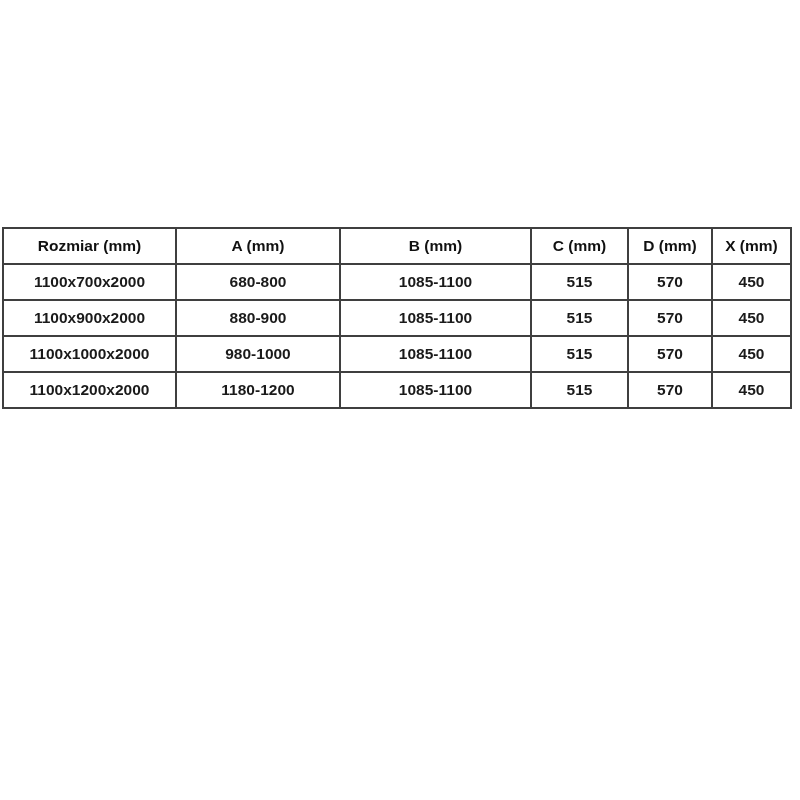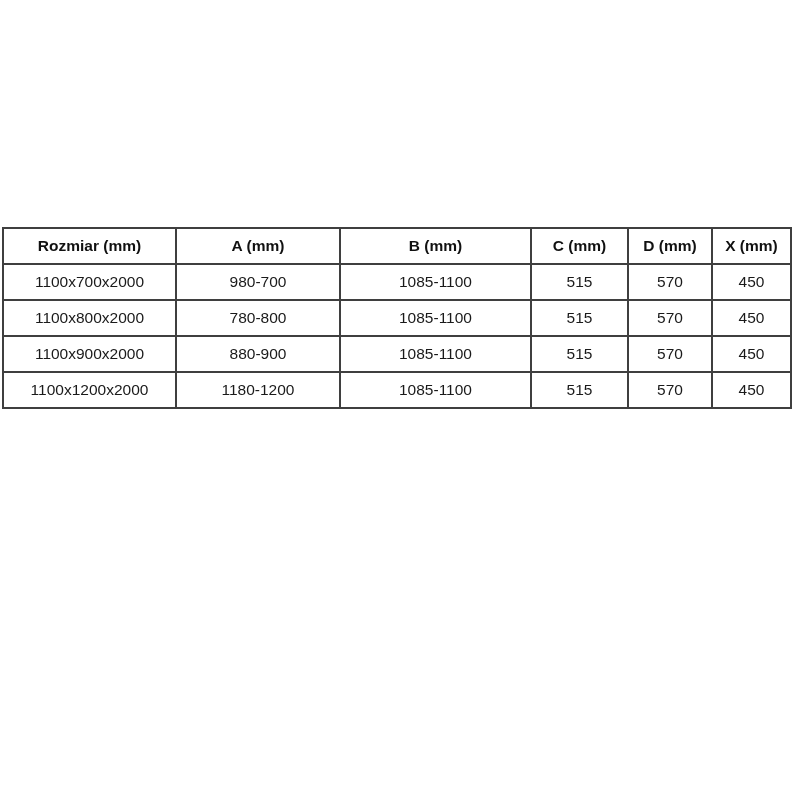--- a/index.html
+++ b/index.html
@@ -32,20 +32,21 @@
     border: 2px solid #3f3f3f;
     height: 36px;
     padding: 0 2px;
     text-align: center;
     vertical-align: middle;
     font-size: 15.5px;
     color: #1a1a1a;
     background: #ffffff;
     white-space: nowrap;
     overflow: hidden;
+    font-weight: bold;
   }
   table.dim-table th {
     font-weight: bold;
     color: #111111;
   }
 </style>
 </head>
 <body>
 
 <div class="page">
@@ -65,37 +66,37 @@
             <th>A (mm)</th>
             <th>B (mm)</th>
             <th>C (mm)</th>
             <th>D (mm)</th>
             <th>X (mm)</th>
           </tr>
       </thead>
       <tbody>
           <tr>
             <td>1100x700x2000</td>
-            <td>980-700</td>
-            <td>1085-1100</td>
-            <td>515</td>
-            <td>570</td>
-            <td>450</td>
-          </tr>
-          <tr>
-            <td>1100x800x2000</td>
-            <td>780-800</td>
+            <td>680-800</td>
             <td>1085-1100</td>
             <td>515</td>
             <td>570</td>
             <td>450</td>
           </tr>
           <tr>
             <td>1100x900x2000</td>
             <td>880-900</td>
+            <td>1085-1100</td>
+            <td>515</td>
+            <td>570</td>
+            <td>450</td>
+          </tr>
+          <tr>
+            <td>1100x1000x2000</td>
+            <td>980-1000</td>
             <td>1085-1100</td>
             <td>515</td>
             <td>570</td>
             <td>450</td>
           </tr>
           <tr>
             <td>1100x1200x2000</td>
             <td>1180-1200</td>
             <td>1085-1100</td>
             <td>515</td>

